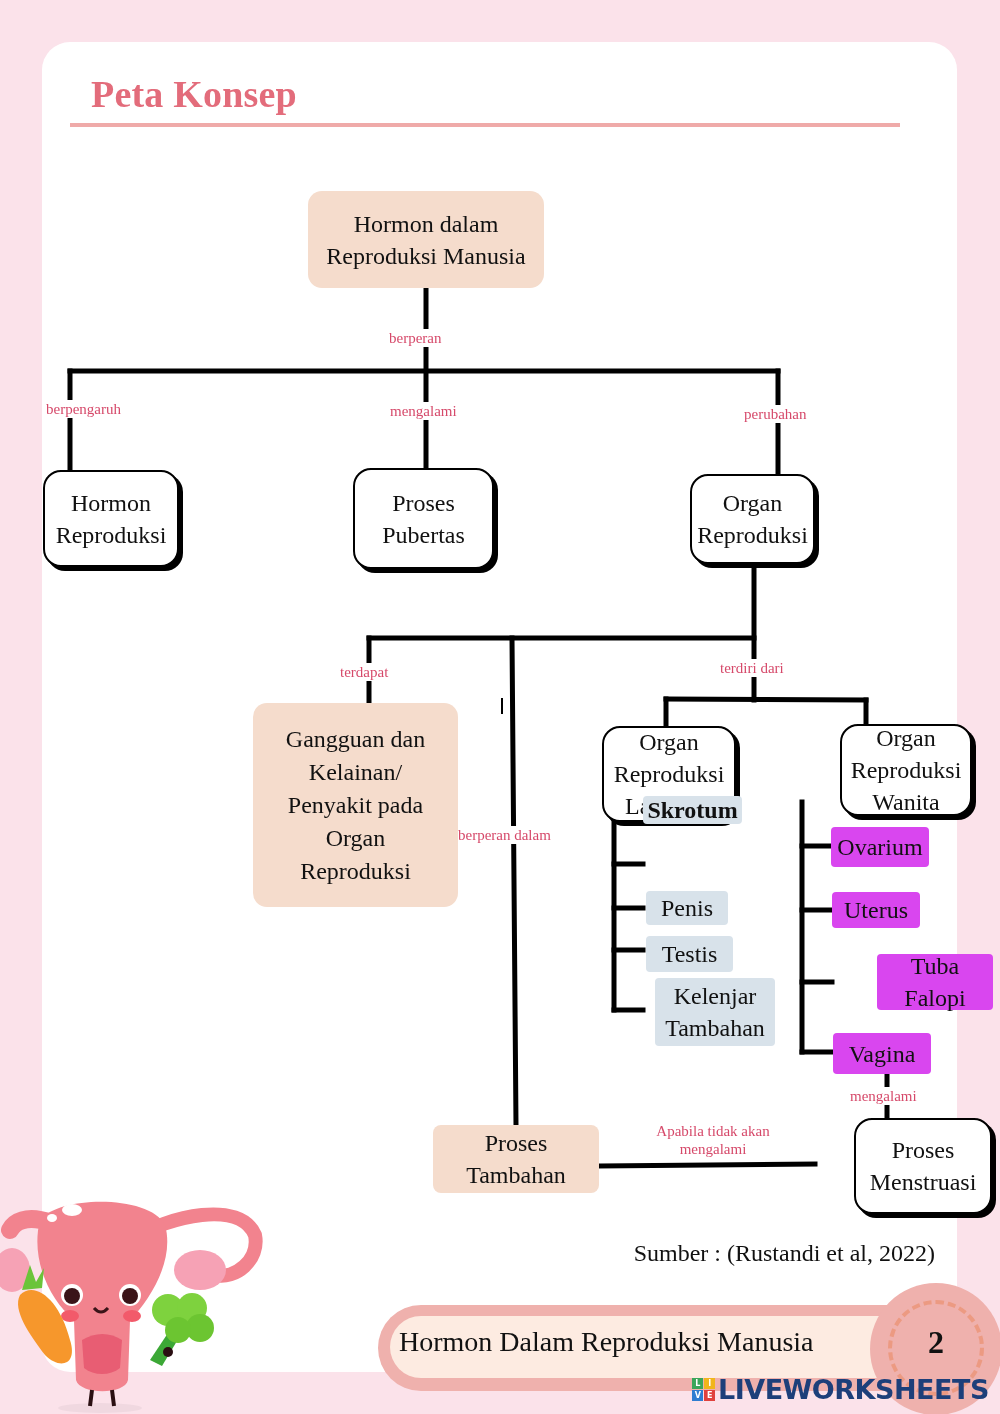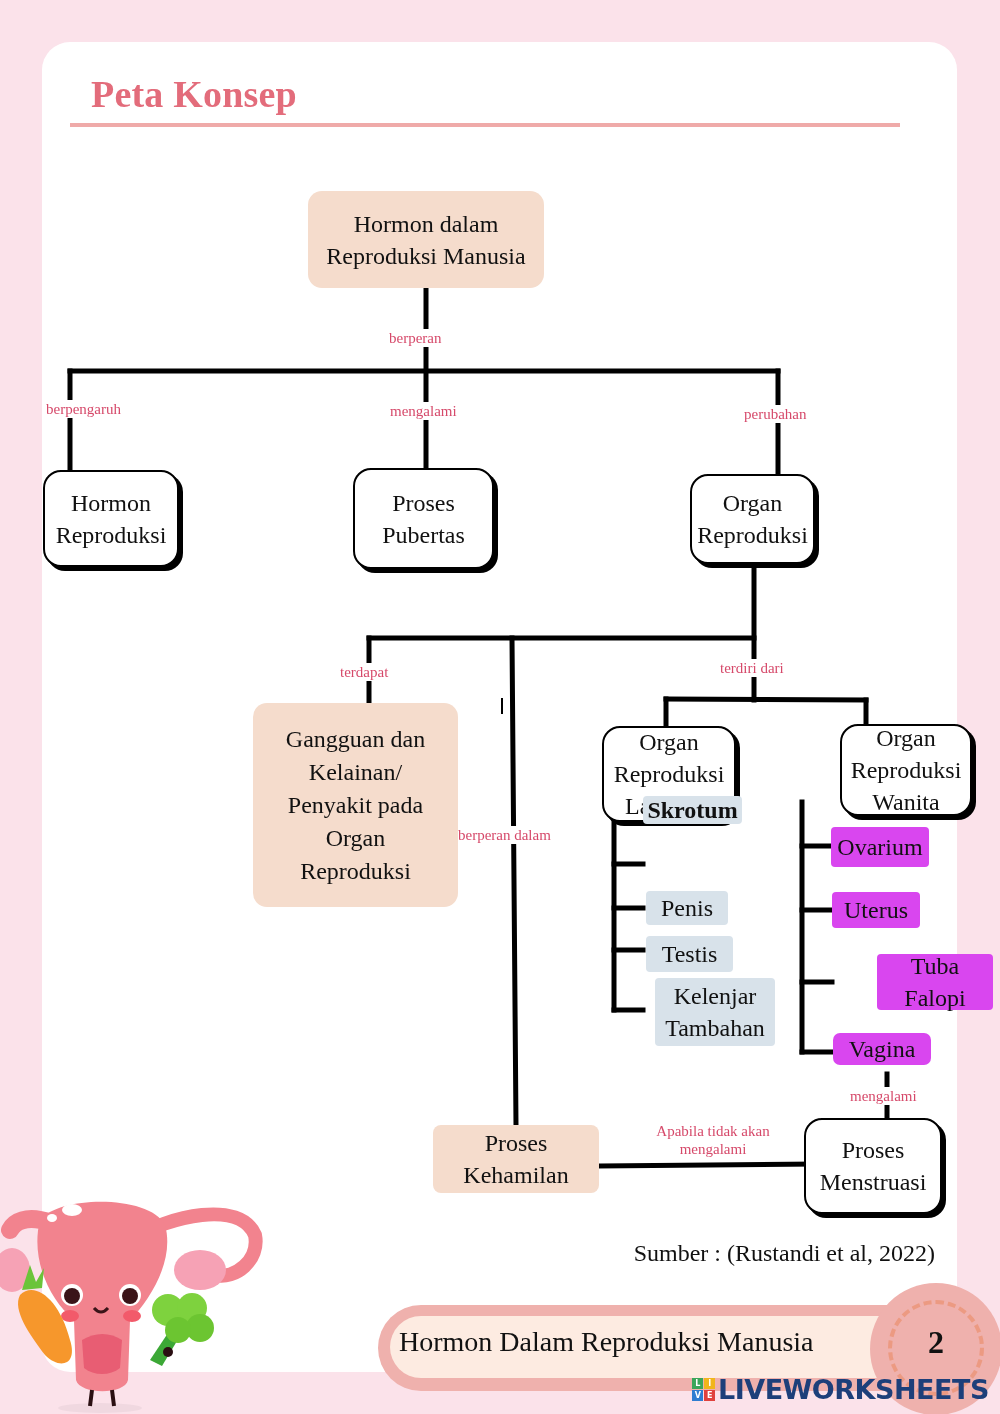--- a/index.html
+++ b/index.html
@@ -134,24 +134,24 @@
 <div class="node outline" style="left:802px; top:724px; width:132px; height:92px; padding:0 2px; line-height:32px;margin-left:38px;">Organ Reproduksi Wanita</div>
 
 <div class="node blue" style="left:643px; top:796px; width:99px; height:28px;font-weight:bold;">Skrotum</div>
 <div class="node blue" style="left:646px; top:891px; width:82px; height:34px;">Penis</div>
 <div class="node blue" style="left:646px; top:936px; width:87px; height:36px;">Testis</div>
 <div class="node blue" style="left:643px; top:978px; width:120px; height:68px; line-height:32px; padding:0 4px;margin-left:12px;">Kelenjar Tambahan</div>
 
 <div class="node tag" style="left:831px; top:827px; width:98px; height:40px;">Ovarium</div>
 <div class="node tag" style="left:832px; top:892px; width:88px; height:36px;">Uterus</div>
 <div class="node tag" style="left:833px; top:954px; width:116px; height:56px; line-height:32px; padding:16px 12px;margin-left:44px;">Tuba Falopi</div>
-<div class="node tag" style="left:833px; top:1033px; width:98px; height:32px;border-radius:7px;">Vagina</div>
-
-<div class="node peach" style="left:433px; top:1125px; width:166px; height:68px; border-radius:8px; line-height:32px; padding:0 20px;">Proses Kehamilan</div>
-<div class="node outline" style="left:804px; top:1118px; width:138px; height:96px; padding:13px 2px; line-height:32px;font-family:Liberation Serif, serif;">Proses Menstruasi</div>
+<div class="node tag" style="left:833px; top:1033px; width:98px; height:41px;">Vagina</div>
+
+<div class="node peach" style="left:433px; top:1125px; width:166px; height:68px; border-radius:8px; line-height:32px; padding:0 20px;">Proses Tambahan</div>
+<div class="node outline" style="left:854px; top:1118px; width:138px; height:96px; padding:13px 2px; line-height:32px;font-family:Liberation Serif, serif;">Proses Menstruasi</div>
 
 <div class="source">Sumber : (Rustandi et al, 2022)</div>
 
 <div class="footer-pill"></div>
 <div class="footer-inner"></div>
 <div class="footer-text">Hormon Dalam Reproduksi Manusia</div>
 <div class="page-circle"></div>
 <div class="page-circle-dash"></div>
 <div class="page-num">2</div>
 

